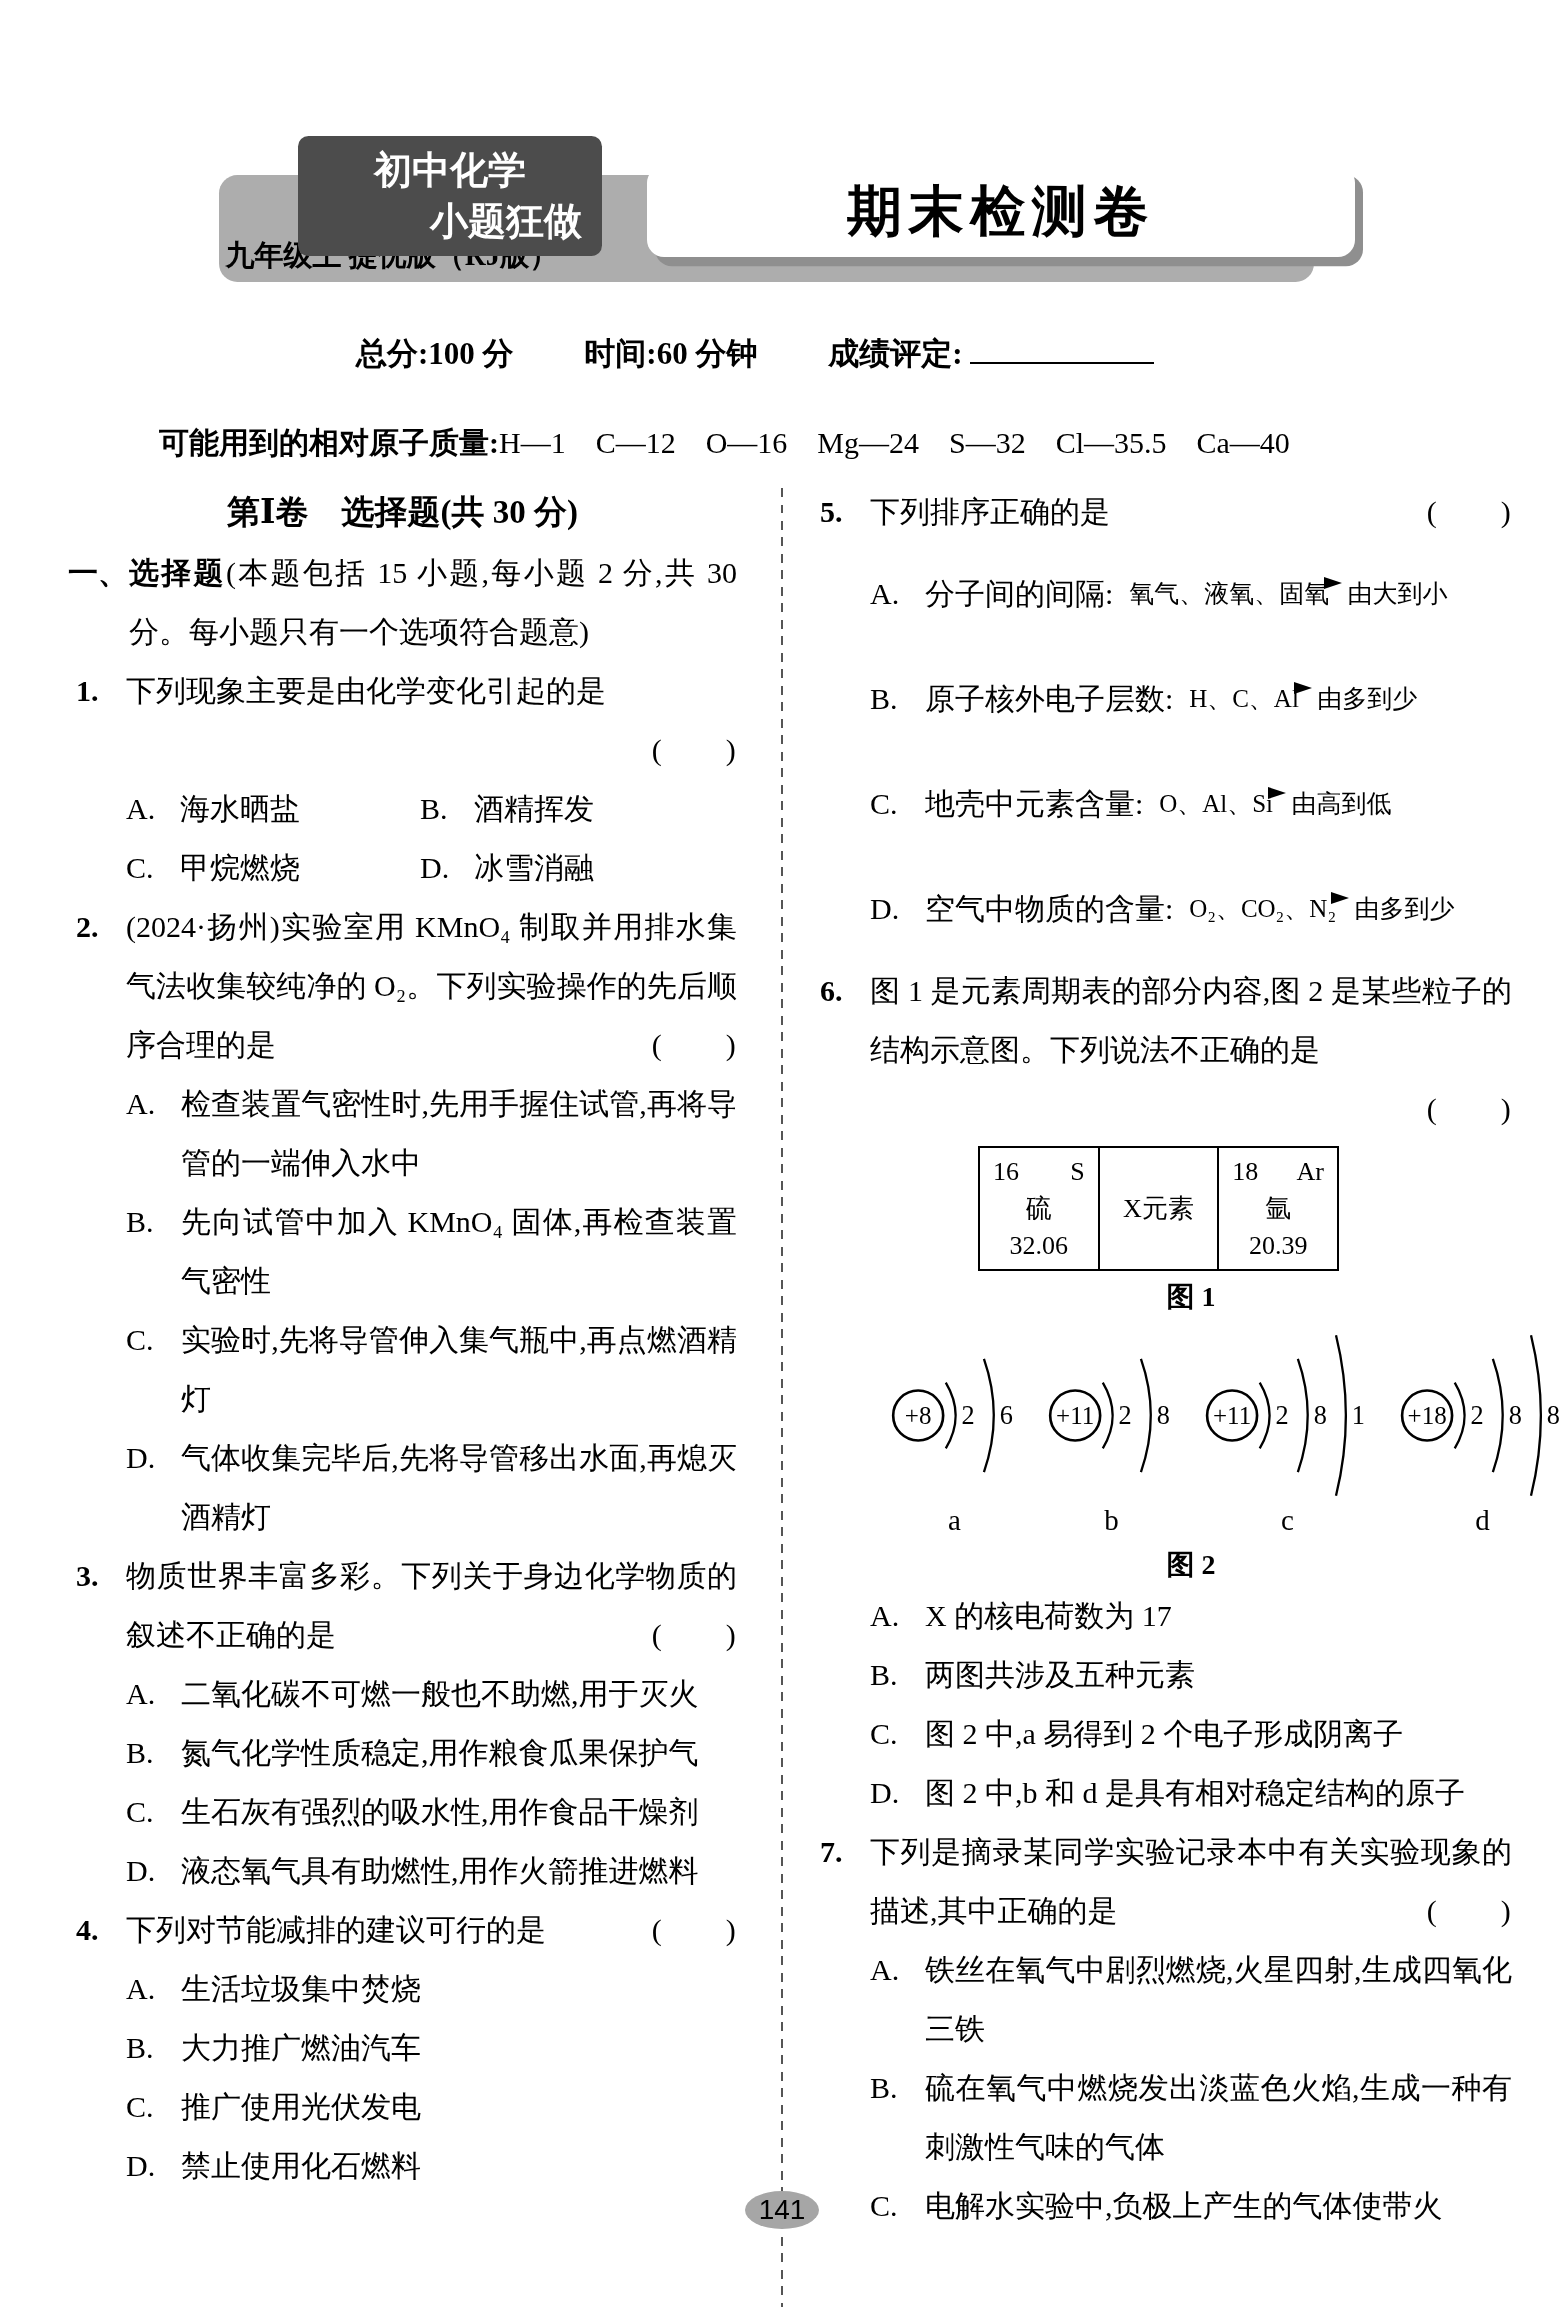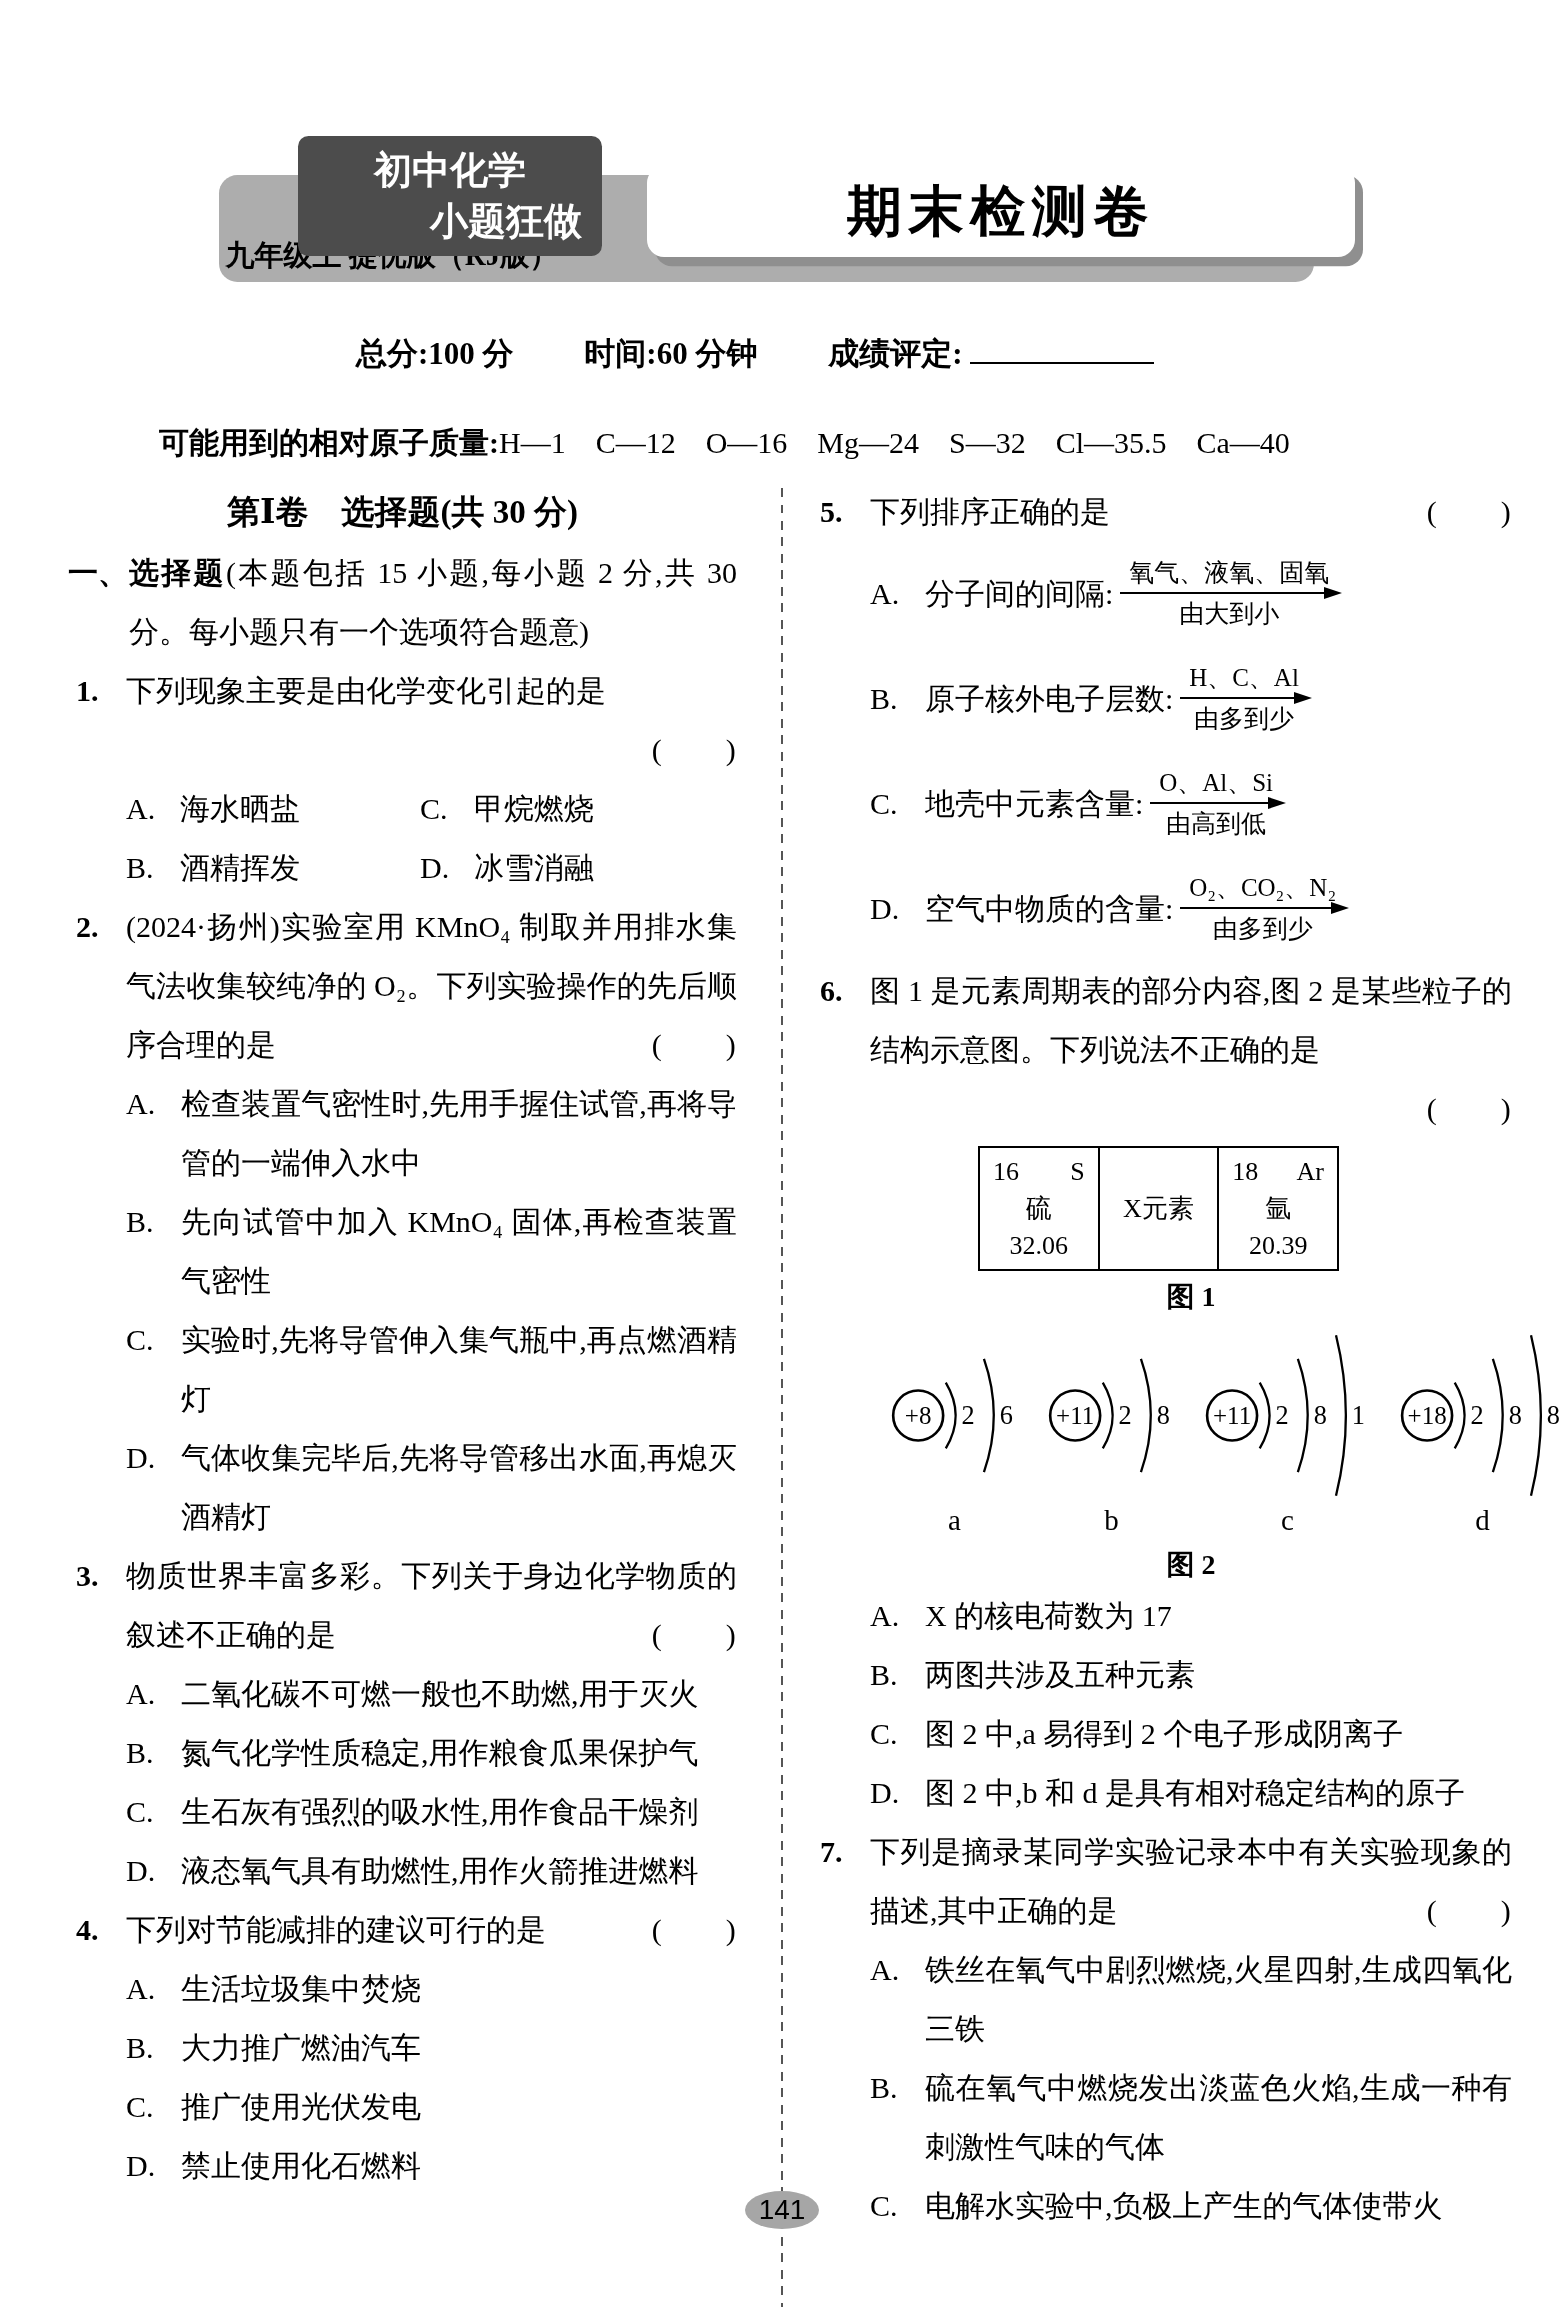--- a/index.html
+++ b/index.html
@@ -41,21 +41,21 @@
   .paren{letter-spacing:1.3px;}
   .paren-line{text-align:right;}
   .opt{position:relative;padding-left:55px;text-align:justify;}
   .optlab{position:absolute;left:0;}
   .optgrid{display:grid;grid-template-columns:294px 1fr;}
   .glab{display:inline-block;width:54px;}
   
   .opt5{display:flex;align-items:center;height:105px;}
   .optlab5{display:inline-block;width:55px;flex:none;}
   .lead{flex:none;}
-  .astack{display:inline-flex;flex-direction:column;align-items:center;margin-left:4px;padding:0 2.6px;}
+  .astack{display:inline-flex;flex-direction:row;align-items:center;margin-left:4px;padding:0 2.6px;}
   .aover,.aunder{font-size:25px;line-height:30px;white-space:nowrap;padding:0 9.2px;}
   .arrow{display:block;align-self:stretch;position:relative;height:0;border-top:2px solid #000;margin:4px 0 5.3px;}
   .arrow:after{content:"";position:absolute;right:-4px;top:-7.2px;width:0;height:0;
                border-top:6px solid transparent;border-bottom:6px solid transparent;border-left:18.4px solid #000;}
   
   .ptable{margin:8px 0 0 108px;width:361px;border:2.6px solid #000;display:flex;box-sizing:border-box;}
   .pcell{flex:1;border-right:2px solid #000;height:121px;display:flex;flex-direction:column;
          justify-content:space-between;align-items:center;padding:6.6px 0;font-size:26px;line-height:33px;box-sizing:border-box;}
   .pcell:last-child{border-right:none;}
   .prow{width:100%;display:flex;justify-content:space-between;padding:0 13px;box-sizing:border-box;}
@@ -108,22 +108,22 @@
     <div class="intro">
       <span class="intro-no">一、</span><b>选择题</b><span>(本题包括 15 小题,每小题 2 分,共 30 分。每小题只有一个选项符合题意)</span>
     </div>
 
     <div class="q">
       <span class="qno">1.</span>
       <div class="stem"><span>下列现象主要是由化学变化引起的是</span></div>
       <div class="paren-line"><span class="paren">(　　)</span></div>
       <div class="optgrid">
         <div><span class="glab">A.</span><span>海水晒盐</span></div>
+        <div><span class="glab">B.</span><span>酒精挥发</span></div>
         <div><span class="glab">C.</span><span>甲烷燃烧</span></div>
-        <div><span class="glab">B.</span><span>酒精挥发</span></div>
         <div><span class="glab">D.</span><span>冰雪消融</span></div>
       </div>
     </div>
 
     <div class="q">
       <span class="qno">2.</span>
       <div class="stem"><span>(2024·扬州)实验室用 KMnO₄ 制取并用排水集气法收集较纯净的 O₂。下列实验操作的先后顺序合理的是</span><span class="paren fr">(　　)</span></div>
       <div class="opt"><span class="optlab">A.</span><span>检查装置气密性时,先用手握住试管,再将导管的一端伸入水中</span></div>
       <div class="opt"><span class="optlab">B.</span><span>先向试管中加入 KMnO₄ 固体,再检查装置气密性</span></div>
       <div class="opt"><span class="optlab">C.</span><span>实验时,先将导管伸入集气瓶中,再点燃酒精灯</span></div>

